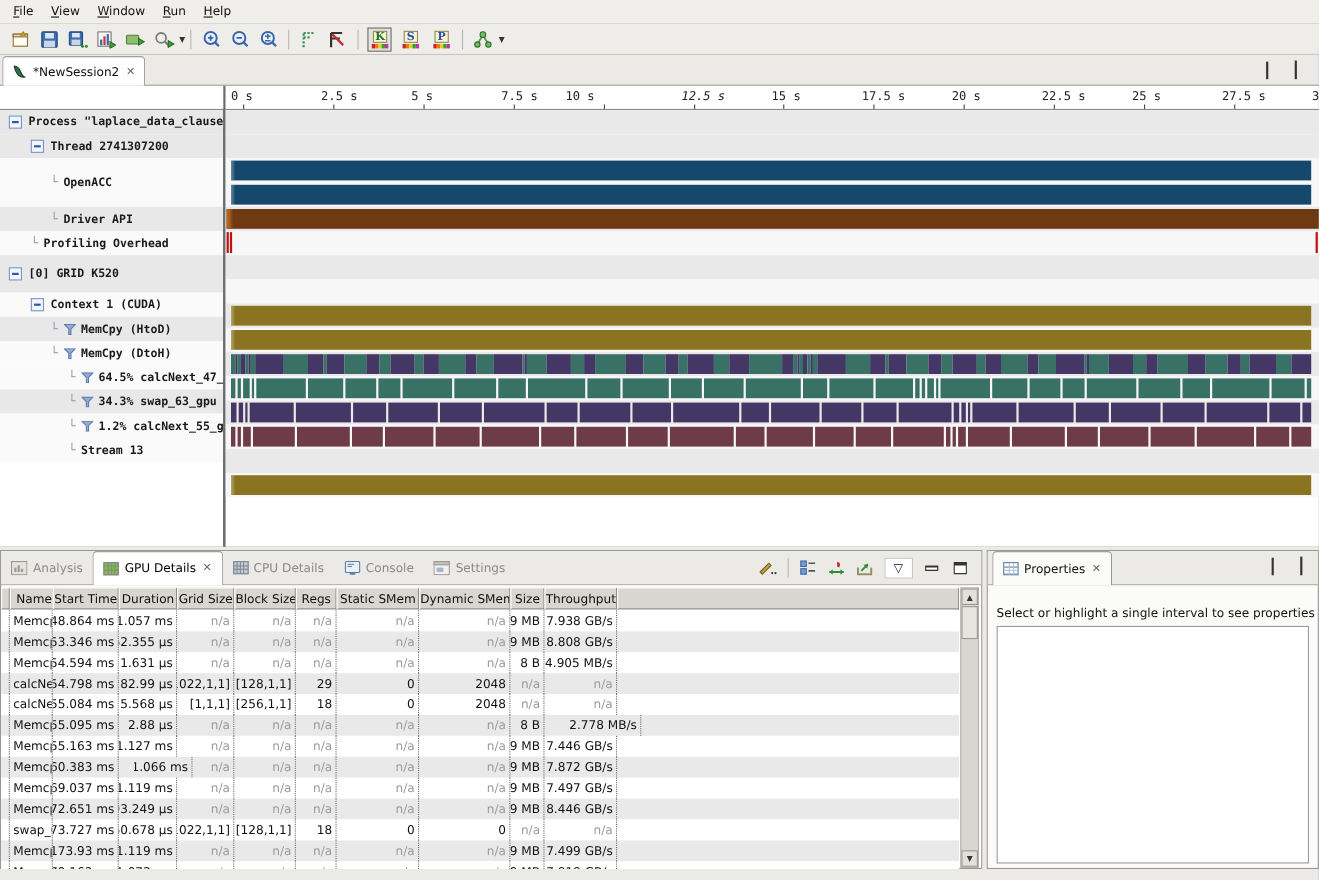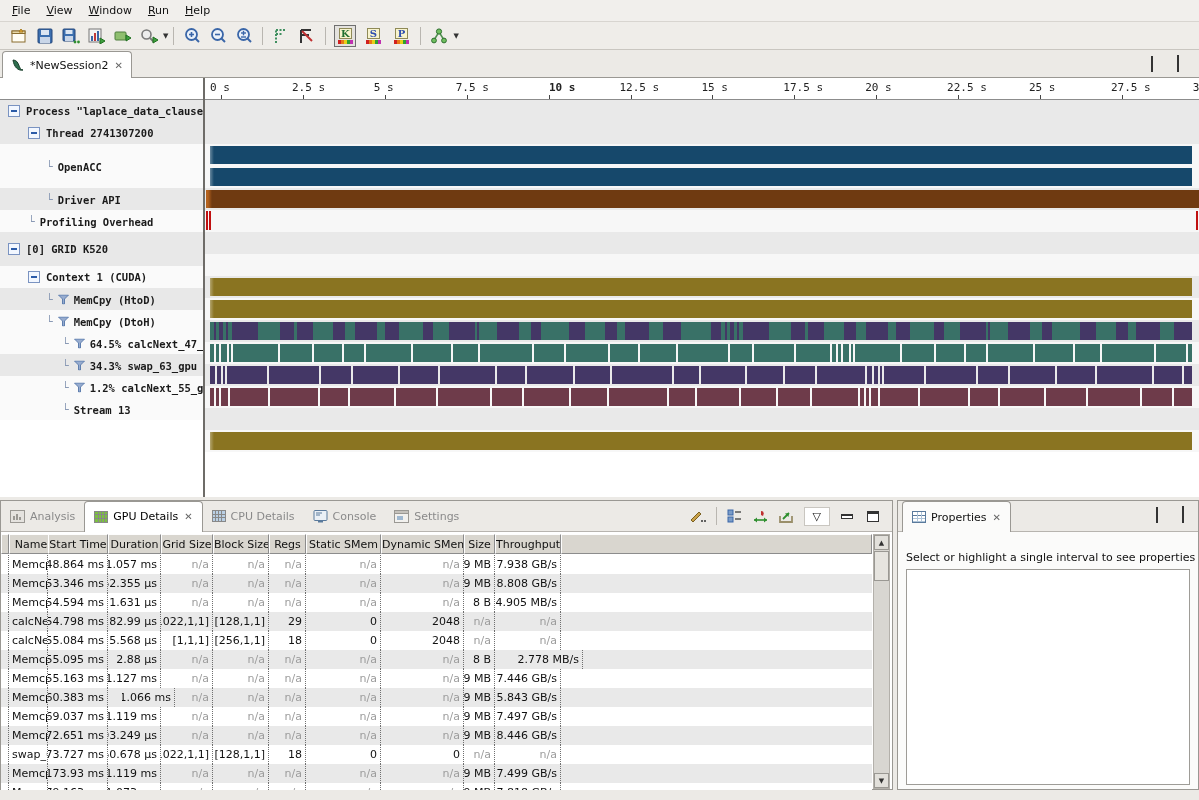--- a/index.html
+++ b/index.html
@@ -247,23 +247,23 @@
   </div>
   <div id="ruler">
       <span class="rlabel" style="left: 210px;">0 s</span>
       <span class="rtick" style="left: 221px;"></span>
       <span class="rlabel" style="left: 291.9px;">2.5 s</span>
       <span class="rtick" style="left: 302.9px;"></span>
       <span class="rlabel" style="left: 373.8px;">5 s</span>
       <span class="rtick" style="left: 384.8px;"></span>
       <span class="rlabel" style="left: 455.7px;">7.5 s</span>
       <span class="rtick" style="left: 466.7px;"></span>
-      <span class="rlabel" style="left: 549px; font-weight: bold;">10 s</span>
+      <span class="rlabel" style="left: 514px;">10 s</span>
       <span class="rtick" style="left: 548.6px;"></span>
-      <span class="rlabel" style="left: 619.5px;">12.5 s</span>
+      <span class="rlabel" style="left: 619.5px; font-style: italic;">12.5 s</span>
       <span class="rtick" style="left: 630.5px;"></span>
       <span class="rlabel" style="left: 701.4px;">15 s</span>
       <span class="rtick" style="left: 712.4px;"></span>
       <span class="rlabel" style="left: 783.3px;">17.5 s</span>
       <span class="rtick" style="left: 794.3px;"></span>
       <span class="rlabel" style="left: 865.2px;">20 s</span>
       <span class="rtick" style="left: 876.2px;"></span>
       <span class="rlabel" style="left: 947.1px;">22.5 s</span>
       <span class="rtick" style="left: 958.1px;"></span>
       <span class="rlabel" style="left: 1029px;">25 s</span>
@@ -969,21 +969,21 @@
         <div class="cell r" style="left: 305px; width: 75px;">
           <span class="na">n/a</span>
         </div>
         <div class="cell r" style="left: 380px; width: 83px;">
           <span class="na">n/a</span>
         </div>
         <div class="cell r" style="left: 463px; width: 31px;">
           <span>9 MB</span>
         </div>
         <div class="cell r" style="left: 494px; width: 66px;">
-          <span>5.843 GB/s</span>
+          <span>7.872 GB/s</span>
         </div>
       </div>
       <div class="drow row-w" style="top: 173px;">
         <div class="cell" style="left: 0px; width: 8px;"></div>
         <div class="cell l" style="left: 8px; width: 39px;">
           <span>Memcpy</span>
         </div>
         <div class="cell r" style="left: 47px; width: 60px;">
           <span>169.037 ms</span>
         </div>

